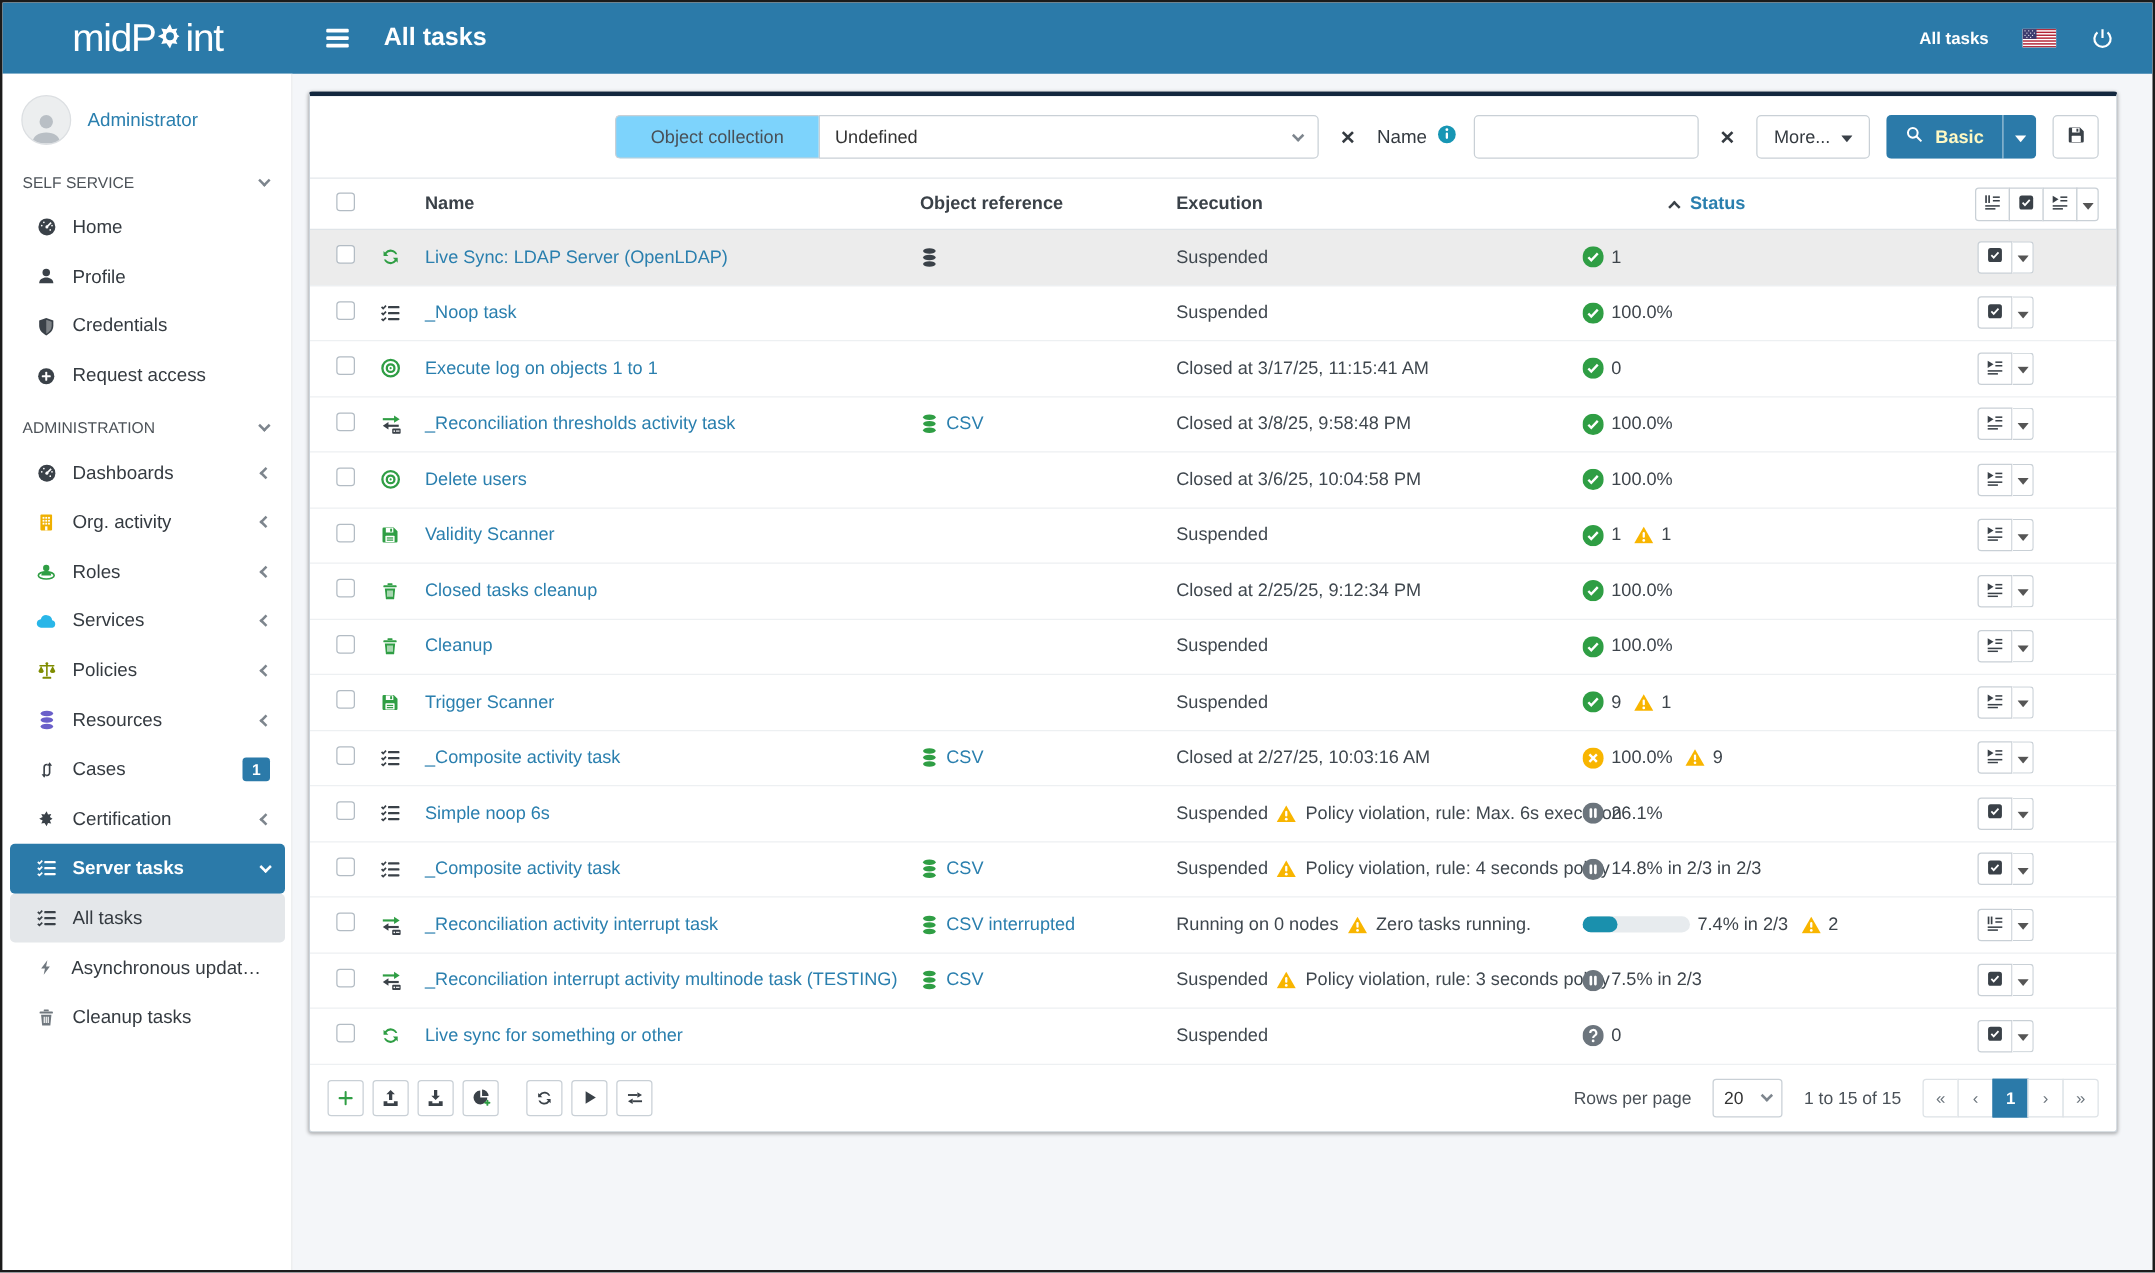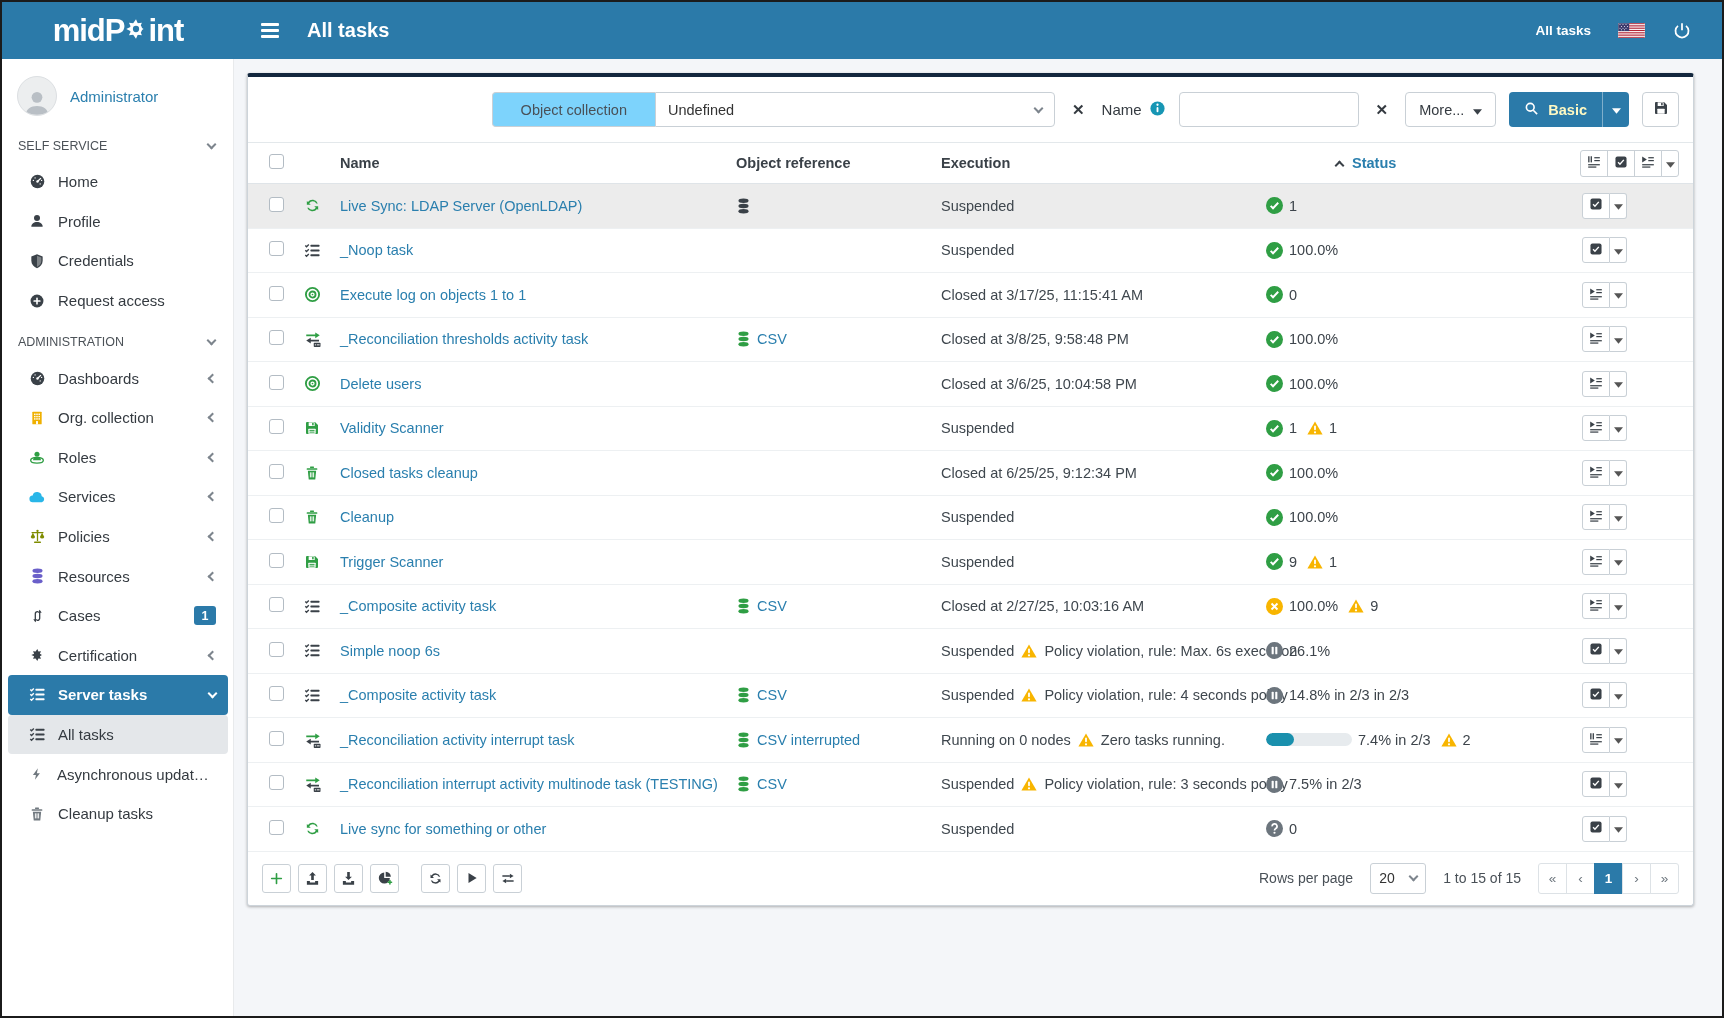--- a/index.html
+++ b/index.html
@@ -5,21 +5,21 @@
 :root{
   --primary:#2b7aa9; --link:#2a7fae; --success:#2f9e44; --warning:#f8b500;
   --muted:#6c757d; --progress:#1a90ad; --page-bg:#f4f6f9; --text:#343a40;
 }
 *{box-sizing:border-box}
 html,body{margin:0;padding:0;background:#9aa0a6;font-family:"Liberation Sans","DejaVu Sans",sans-serif}
 .frame{width:1724px;height:1018px;border:2px solid #1b1b1b;background:var(--page-bg);display:flex;flex-direction:column;overflow:hidden}
 
 .topbar{height:57px;min-height:57px;background:var(--primary);display:flex;align-items:center;color:#fff}
 .brand{width:232px;min-width:232px;display:flex;align-items:center;justify-content:center}
-.logo{font-size:31px;font-weight:bold;display:flex;align-items:center;letter-spacing:-1px;line-height:1}
+.logo{font-size:31px;font-weight:normal;display:flex;align-items:center;letter-spacing:-1px;line-height:1}
 .logo svg{margin:2px -1px 0}
 .burger{margin-left:27px;display:flex;flex-direction:column;gap:3.5px;cursor:pointer}
 .burger i{display:block;width:18px;height:2.4px;background:#fff;border-radius:1px}
 .page-title{margin-left:28px;font-size:20px;font-weight:bold}
 .topbar-right{margin-left:auto;display:flex;align-items:center;gap:27px;padding-right:30px}
 .tb-link{font-size:13.5px;font-weight:bold;cursor:pointer}
 .flag{display:flex;cursor:pointer}
 .power{display:flex;cursor:pointer}
 
 .bodyrow{display:flex;flex:1;min-height:0}
@@ -261,21 +261,21 @@
                   <rect x="7.6" y="8.8" width="2.2" height="2.2"></rect>
                   <rect x="10.9" y="8.8" width="2.2" height="2.2"></rect>
                   <rect x="14.2" y="8.8" width="2.2" height="2.2"></rect>
                   <rect x="7.6" y="12.3" width="2.2" height="2.2"></rect>
                   <rect x="10.9" y="12.3" width="2.2" height="2.2"></rect>
                   <rect x="14.2" y="12.3" width="2.2" height="2.2"></rect>
                   <rect x="10.6" y="16.6" width="2.8" height="4.9"></rect>
                 </g>
               </svg>
             </span>
-            <span class="nlabel">Org. collection</span>
+            <span class="nlabel">Org. activity</span>
             <span class="nright">
               <span class="chev left "></span>
             </span>
           </div>
           <div class="nav-item">
             <span class="nico">
               <svg width="18" height="16" viewBox="0 0 26 24" xmlns="http://www.w3.org/2000/svg">
                 <ellipse cx="13" cy="17" rx="9.5" ry="4.3" fill="none" stroke="#2f9e44" stroke-width="2"></ellipse>
                 <circle cx="13" cy="8" r="3.8" fill="#2f9e44"></circle>
                 <path d="M7 17c0-3.2 2.6-5 6-5s6 1.8 6 5z" fill="#2f9e44"></path>
@@ -834,21 +834,21 @@
                     <path d="M5.8 8.6h12.4L16.9 21.6H7.1z"></path>
                   </g>
                   <g stroke="#fff" stroke-width="1.4">
                     <path d="M9.6 11v7.6M12 11v7.6M14.4 11v7.6"></path>
                   </g>
                 </svg>
               </div>
               <div class="c-name"><a>Closed tasks cleanup</a></div>
               <div class="c-ref"></div>
               <div class="c-exec">
-                <span>Closed at 6/25/25, 9:12:34 PM</span>
+                <span>Closed at 2/25/25, 9:12:34 PM</span>
               </div>
               <div class="c-status">
                 <span class="sti">
                   <span style="display:flex">
                     <svg width="17" height="17" viewBox="0 0 16 16" xmlns="http://www.w3.org/2000/svg">
                       <circle cx="8" cy="8" r="8" fill="#2f9e44"></circle>
                       <path d="M4.4 8.3l2.2 2.3 4.9-5.2" stroke="#fff" stroke-width="1.8" fill="none"></path>
                     </svg>
                   </span>
                   <span>100.0%</span>

